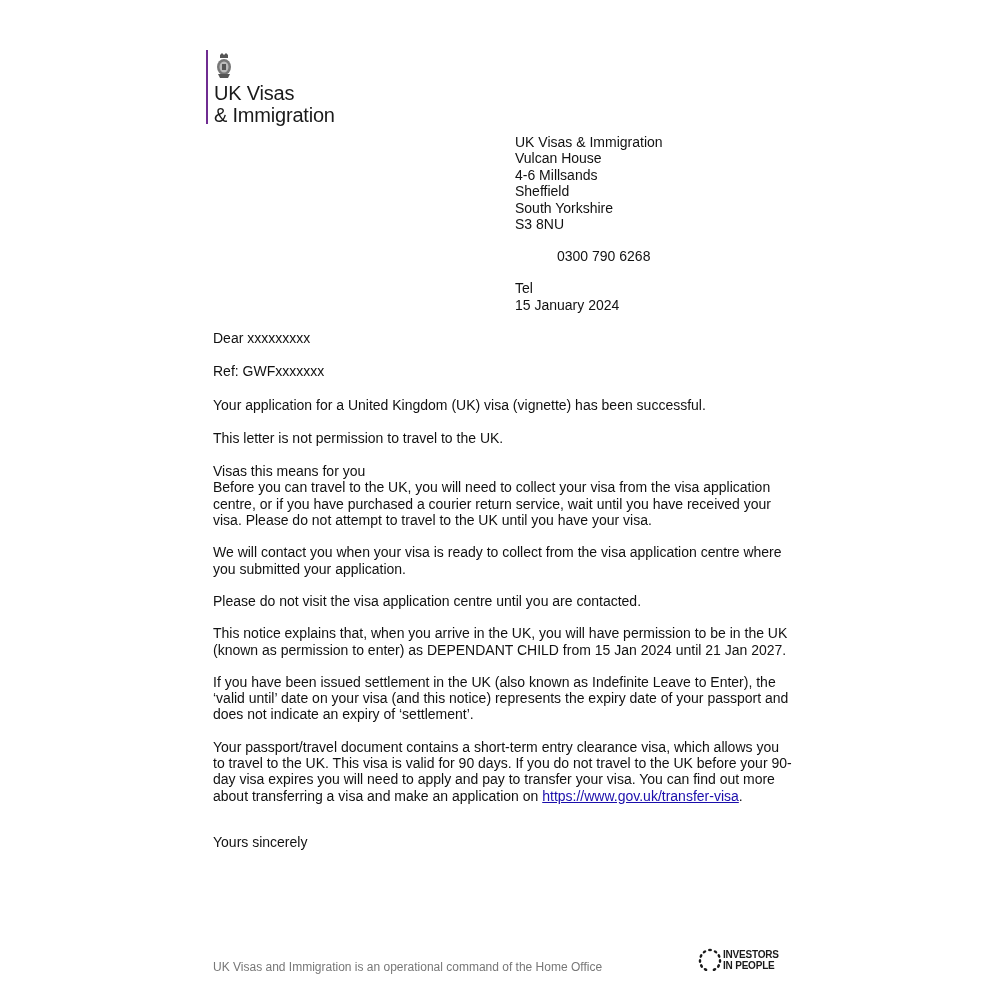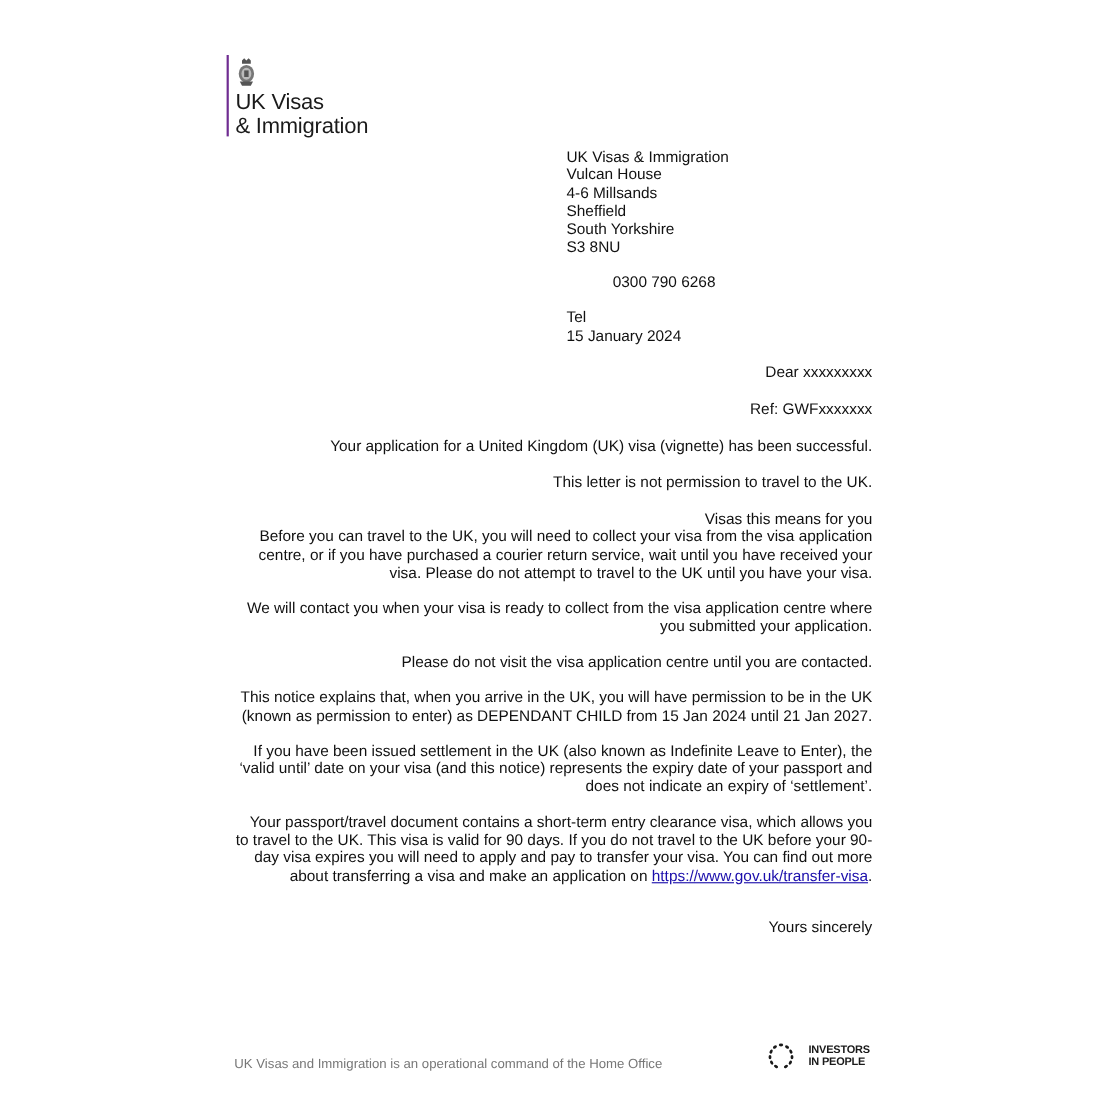--- a/index.html
+++ b/index.html
@@ -16,29 +16,29 @@
   .address { position: absolute; left: 515px; top: 134px; font-size: 14px; line-height: 16.4px; }
   .address div { white-space: nowrap; }
   .contact { position: absolute; left: 515px; top: 248px; font-size: 14px; line-height: 16.4px; }
   .contact-row { display: flex; white-space: nowrap; }
   .contact-label { width: 42px; margin-top: 32px; }
   .link { color: #1a0dab; text-decoration: underline; }
   .contact .link { font-weight: bold; color: #1f1fb8; }
   .date { position: absolute; left: 515px; top: 297px; font-size: 14px; }
 
   .body { position: absolute; left: 213px; top: 330px; width: 580px; font-size: 14px; line-height: 16.3px; }
-  .body p { margin: 0; text-align: right; }
+  .body p { margin: 0; }
   .body .bold { font-weight: normal; }
   .gap-17 { height: 17px; }
   .gap-16 { height: 16px; }
   .gap-32 { height: 30px; }
 
   .footer { position: absolute; left: 213px; top: 960px; font-size: 12px; color: #777777; white-space: nowrap; }
   .iip { position: absolute; left: 697px; top: 947px; display: flex; align-items: center; }
-  .iip-text { font-size: 10px; line-height: 11px; color: #1a1a1a; margin-left: 12px; font-weight: bold; letter-spacing: -0.2px; }
+  .iip-text { font-size: 10px; line-height: 11px; color: #1a1a1a; margin-left: 0; font-weight: bold; letter-spacing: -0.2px; }
 </style>
 </head>
 <body>
 
 <div class="page">
 
   <div class="logo">
     <div class="logo-bar"></div>
     <svg class="crest" viewBox="0 0 18 28">
       <path d="M5 3 L7 1 L9 3 L11 1 L13 3 L13 6 L5 6 Z" fill="#555"></path>

